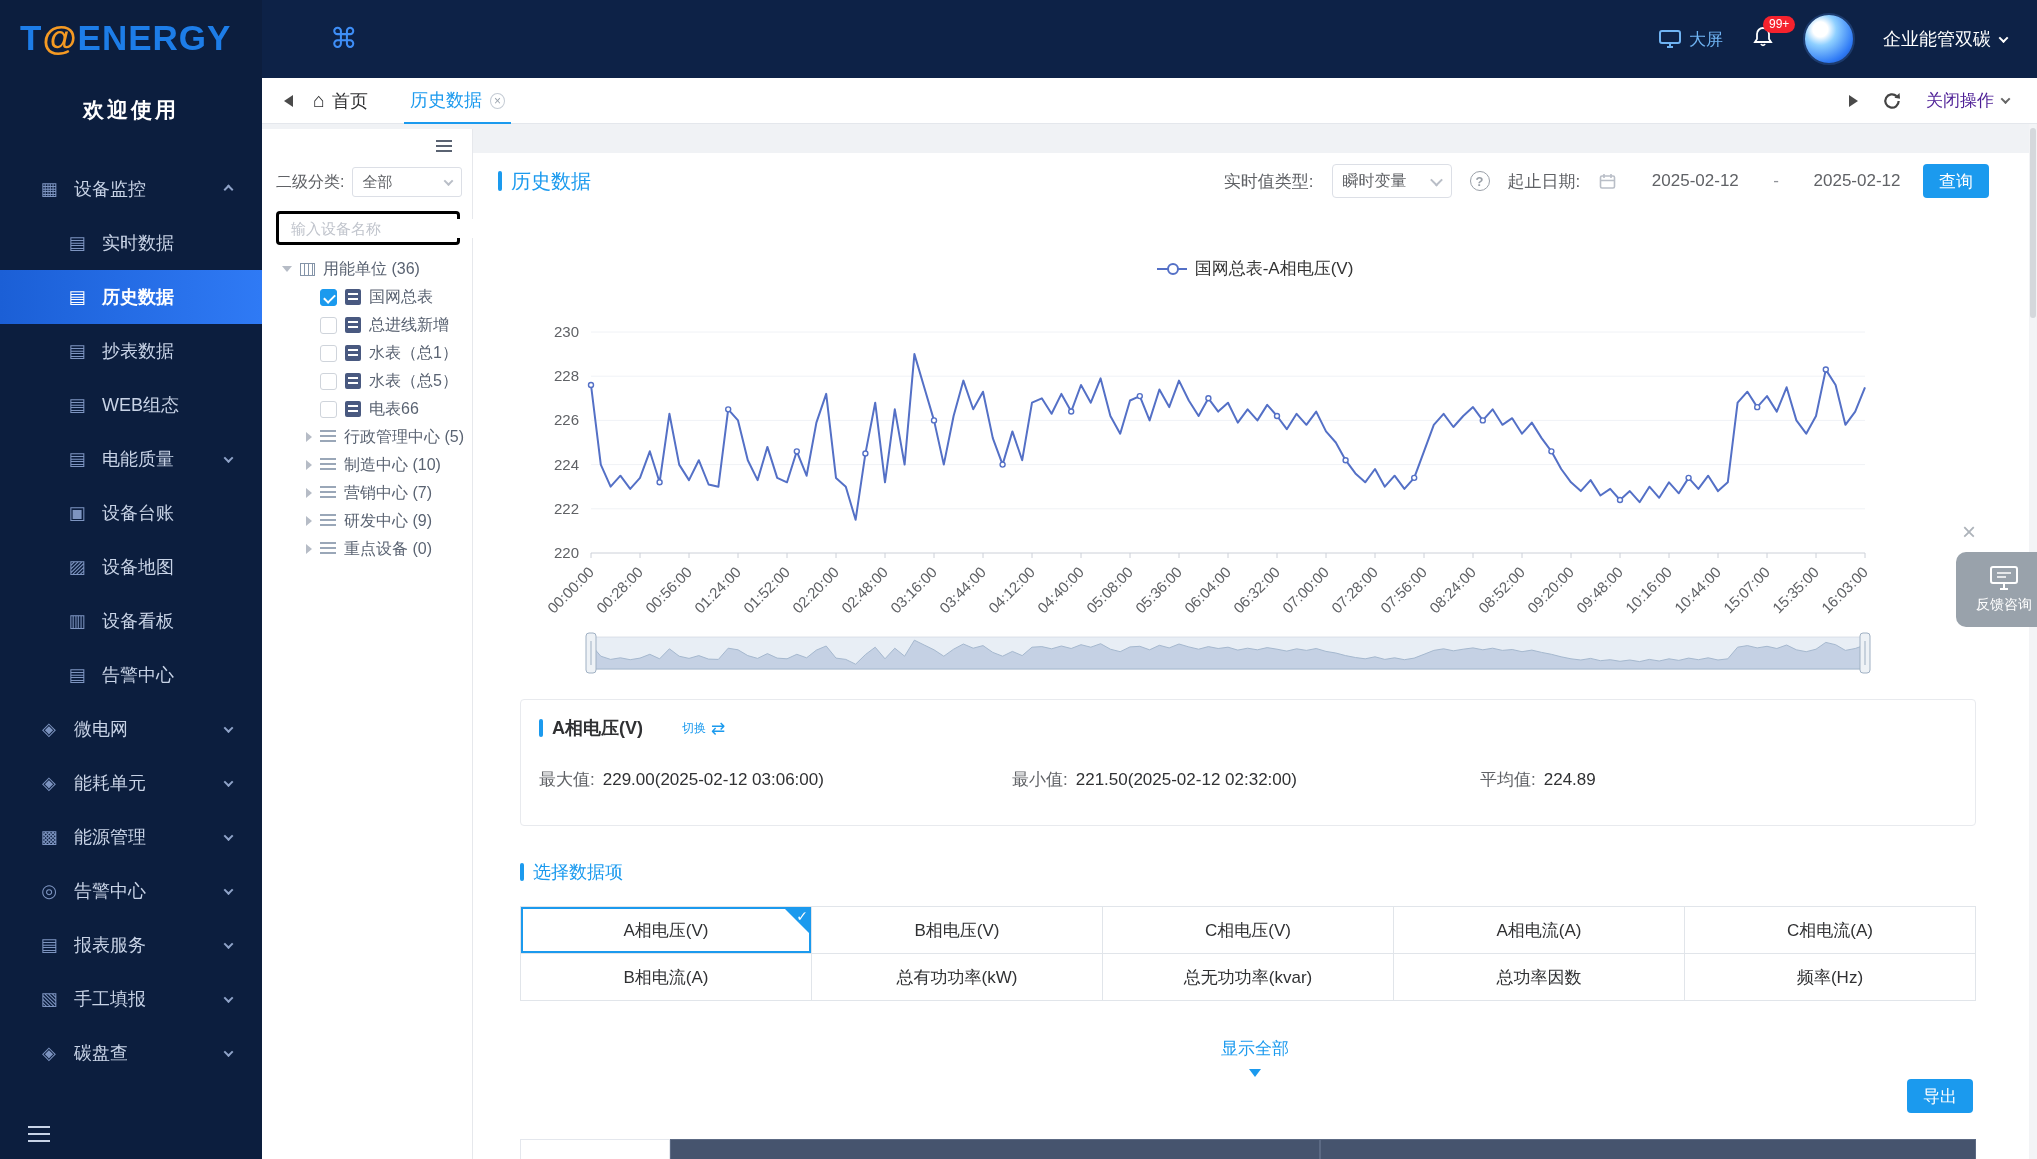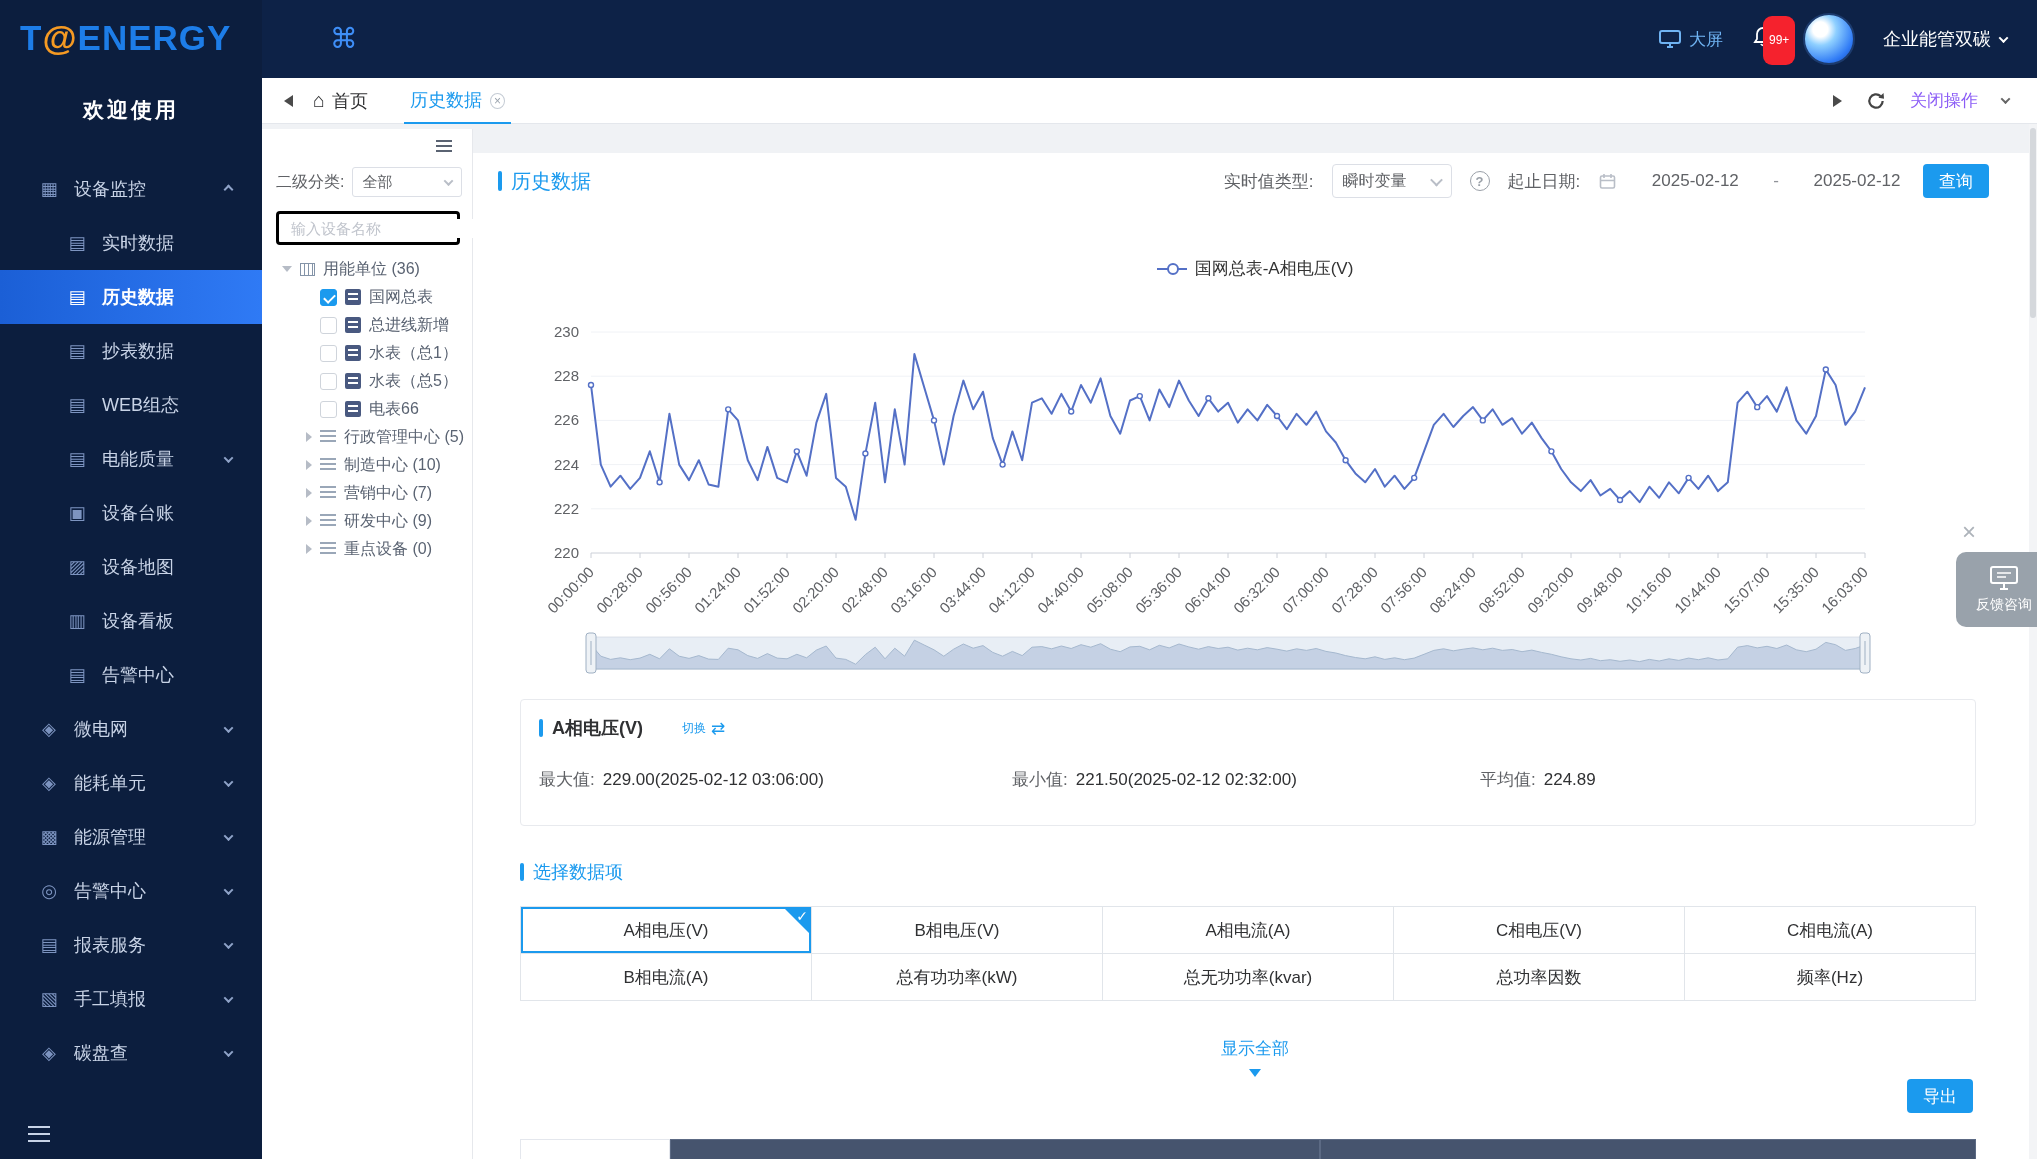--- a/index.html
+++ b/index.html
@@ -6,21 +6,21 @@
   *{box-sizing:border-box;font-family:"Liberation Sans","DejaVu Sans",sans-serif;}
   .app{position:relative;width:2037px;height:1159px;background:#f0f2f5;overflow:hidden;}
 
   
   .topbar{position:absolute;left:0;top:0;right:0;height:78px;background:#0d2247;}
   .icon-apps{position:absolute;left:330px;top:22px;font-size:28px;color:#3e8ef7;}
   .icon-apps::after{content:"⌘";}
   .tb-right{position:absolute;right:30px;top:0;height:78px;display:flex;align-items:center;gap:28px;}
   .bigscreen{display:flex;align-items:center;gap:7px;color:#6fb3f2;font-size:17px;cursor:pointer;}
   .bell-wrap{position:relative;}
-  .badge{position:absolute;top:-9px;left:12px;background:#f5222d;color:#fff;font-size:12px;line-height:17px;padding:16px 6px;border-radius:9px;white-space:nowrap;}
+  .badge{position:absolute;top:-9px;left:12px;background:#f5222d;color:#fff;font-size:12px;line-height:17px;padding:0 6px;border-radius:9px;white-space:nowrap;}
   .avatar{width:52px;height:52px;border-radius:50%;background:radial-gradient(circle at 32% 30%,#ffffff 0 16%,#8fd0ff 34%,#2f7af5 72%,#123f9e 100%);border:2px solid #1c3b6e;}
   .org{display:flex;align-items:center;gap:9px;color:#fff;font-size:18px;}
   .chev{width:9px;height:9px;border-right:2px solid currentColor;border-bottom:2px solid currentColor;display:inline-block;transform:rotate(45deg) translate(-1px,-1px);}
   .chev.up{transform:rotate(-135deg);}
   .chev.sm{width:7px;height:7px;}
 
   
   .sidebar{position:absolute;left:0;top:0;width:262px;height:1159px;background:#0c1e3e;z-index:5;}
   .logo{position:absolute;left:20px;top:18px;font-size:35px;font-weight:900;letter-spacing:1px;color:#1d7de8;white-space:nowrap;}
   .logo .at{color:#f59a23;}
@@ -39,21 +39,21 @@
   .tabbar{position:absolute;left:262px;top:78px;right:0;height:46px;background:#fff;border-bottom:1px solid #e4e7ec;display:flex;align-items:center;}
   .tri-l{width:0;height:0;border-right:9px solid #4a4a4a;border-top:6px solid transparent;border-bottom:6px solid transparent;margin-left:22px;cursor:pointer;}
   .tri-r{width:0;height:0;border-left:9px solid #4a4a4a;border-top:6px solid transparent;border-bottom:6px solid transparent;cursor:pointer;}
   .home-tab{display:flex;align-items:center;gap:7px;margin-left:20px;color:#303133;font-size:18px;cursor:pointer;}
   .icon-home::after{content:"⌂";font-size:20px;color:#303133;}
   .tab{height:46px;display:flex;align-items:center;gap:8px;margin-left:36px;padding:0 6px;font-size:18px;cursor:pointer;}
   .tab.active{color:#1b9aee;border-bottom:2px solid #1b9aee;}
   .tab-close{font-size:14px;color:#9aa3ad;}
   .tab-close::after{content:"×";border:1px solid #c4cbd4;border-radius:50%;padding:0 3px;font-size:12px;}
   .tabbar-right{margin-left:auto;display:flex;align-items:center;gap:24px;padding-right:28px;color:#404348;}
-  .close-ops{display:flex;align-items:center;gap:24px;font-size:17px;cursor:pointer;color:#8b5cf6;}
+  .close-ops{display:flex;align-items:center;gap:8px;font-size:17px;cursor:pointer;color:#4c1d95;}
 
   
   .tree-panel{position:absolute;left:262px;top:129px;width:211px;bottom:0;background:#fff;border-right:1px solid #e6e8ec;}
   .tree-burger{position:absolute;right:20px;top:16px;width:16px;height:2px;background:#5a6372;box-shadow:0 5px 0 #5a6372,0 -5px 0 #5a6372;cursor:pointer;}
   .cat-row{position:absolute;left:14px;right:10px;top:38px;height:30px;display:flex;align-items:center;gap:8px;}
   .cat-label{font-size:16px;color:#606266;white-space:nowrap;}
   .mini-select{flex:1;height:30px;border:1px solid #dcdfe6;border-radius:3px;display:flex;align-items:center;justify-content:space-between;padding:0 9px;font-size:15px;color:#606266;cursor:pointer;background:#fff;}
   .mini-select .chev{color:#b9bec7;width:7px;height:7px;}
   .search-box{position:absolute;left:14px;right:12px;top:82px;height:34px;border:3px solid #000000;border-radius:4px;display:flex;align-items:center;padding:0 10px;background:#fff;}
   .search-box input{border:none;outline:none;flex:1;font-size:15px;color:#333;}
@@ -502,24 +502,24 @@
     <div class="sel-grid">
         <div class="sel-cell selected">
           <span>A相电压(V)</span>
           <span class="corner"></span>
           <span class="corner-check"></span>
         </div>
         <div class="sel-cell">
           <span>B相电压(V)</span>
         </div>
         <div class="sel-cell">
+          <span>C相电压(V)</span>
+        </div>
+        <div class="sel-cell">
           <span>A相电流(A)</span>
-        </div>
-        <div class="sel-cell">
-          <span>C相电压(V)</span>
         </div>
         <div class="sel-cell">
           <span>C相电流(A)</span>
         </div>
         <div class="sel-cell">
           <span>B相电流(A)</span>
         </div>
         <div class="sel-cell">
           <span>总有功功率(kW)</span>
         </div>

